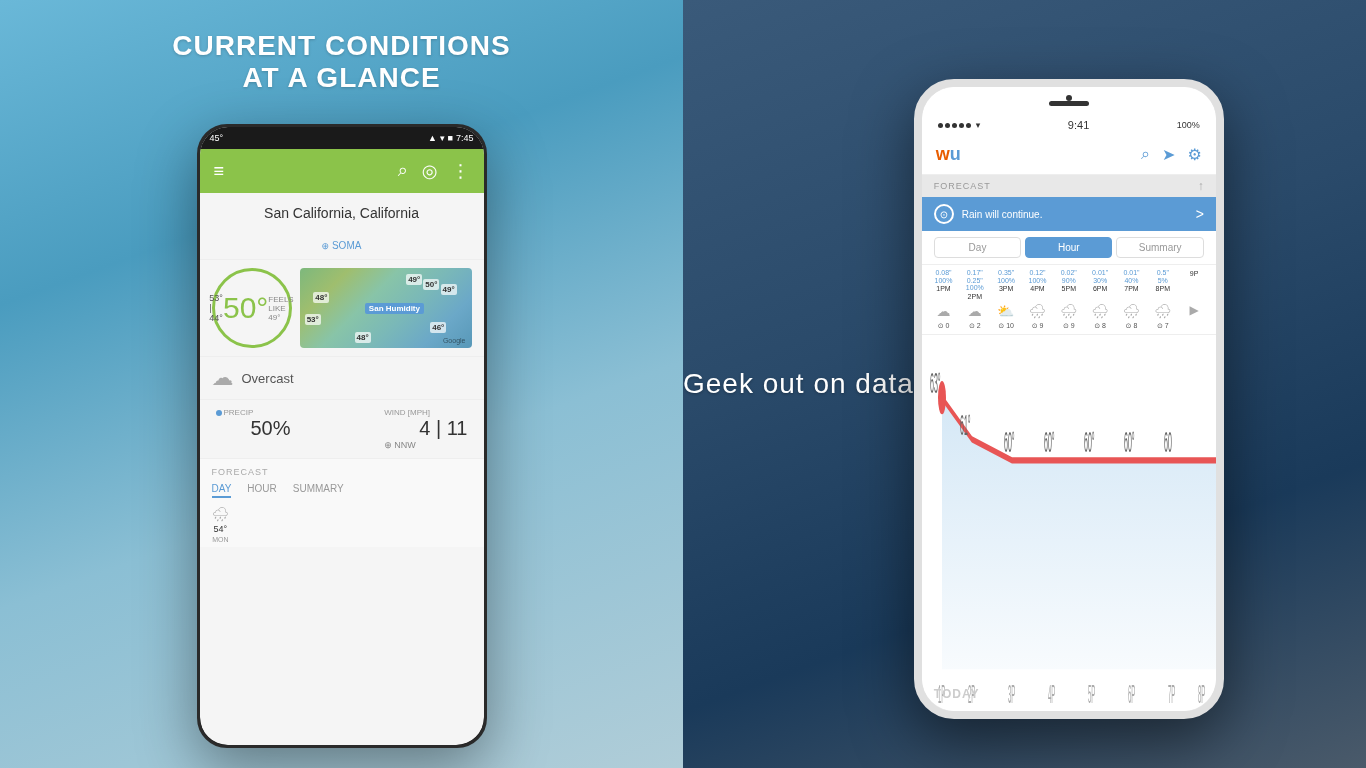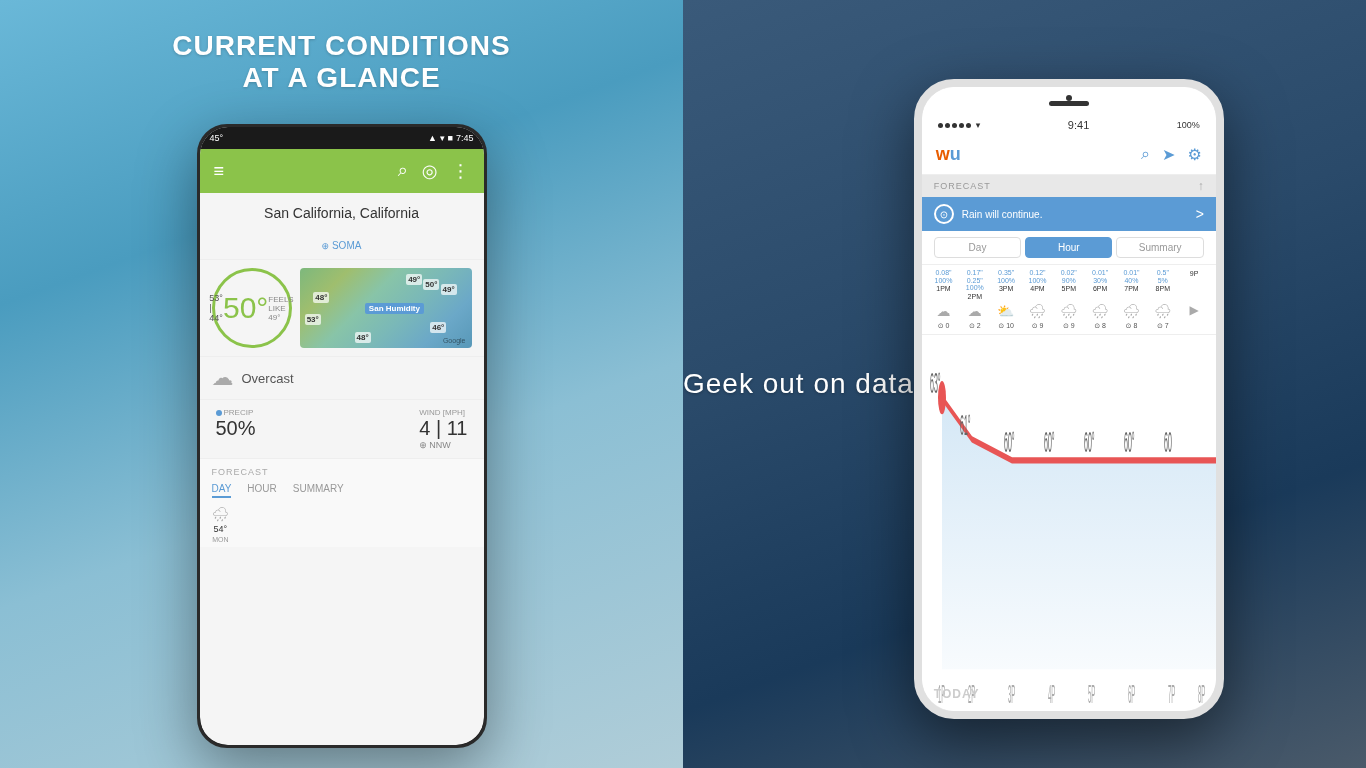--- a/index.html
+++ b/index.html
@@ -217,20 +217,21 @@
       width: 6px;
       height: 6px;
       background: #5b9bd5;
       border-radius: 50%;
     }
 
     .section-value {
       font-size: 20px;
       color: #333;
       font-weight: 300;
+      margin-left: 35px;
     }
 
     .wind-detail {
       font-size: 9px;
       color: #888;
       text-align: center;
     }
 
     .forecast-section {
       padding: 8px 12px 4px;

